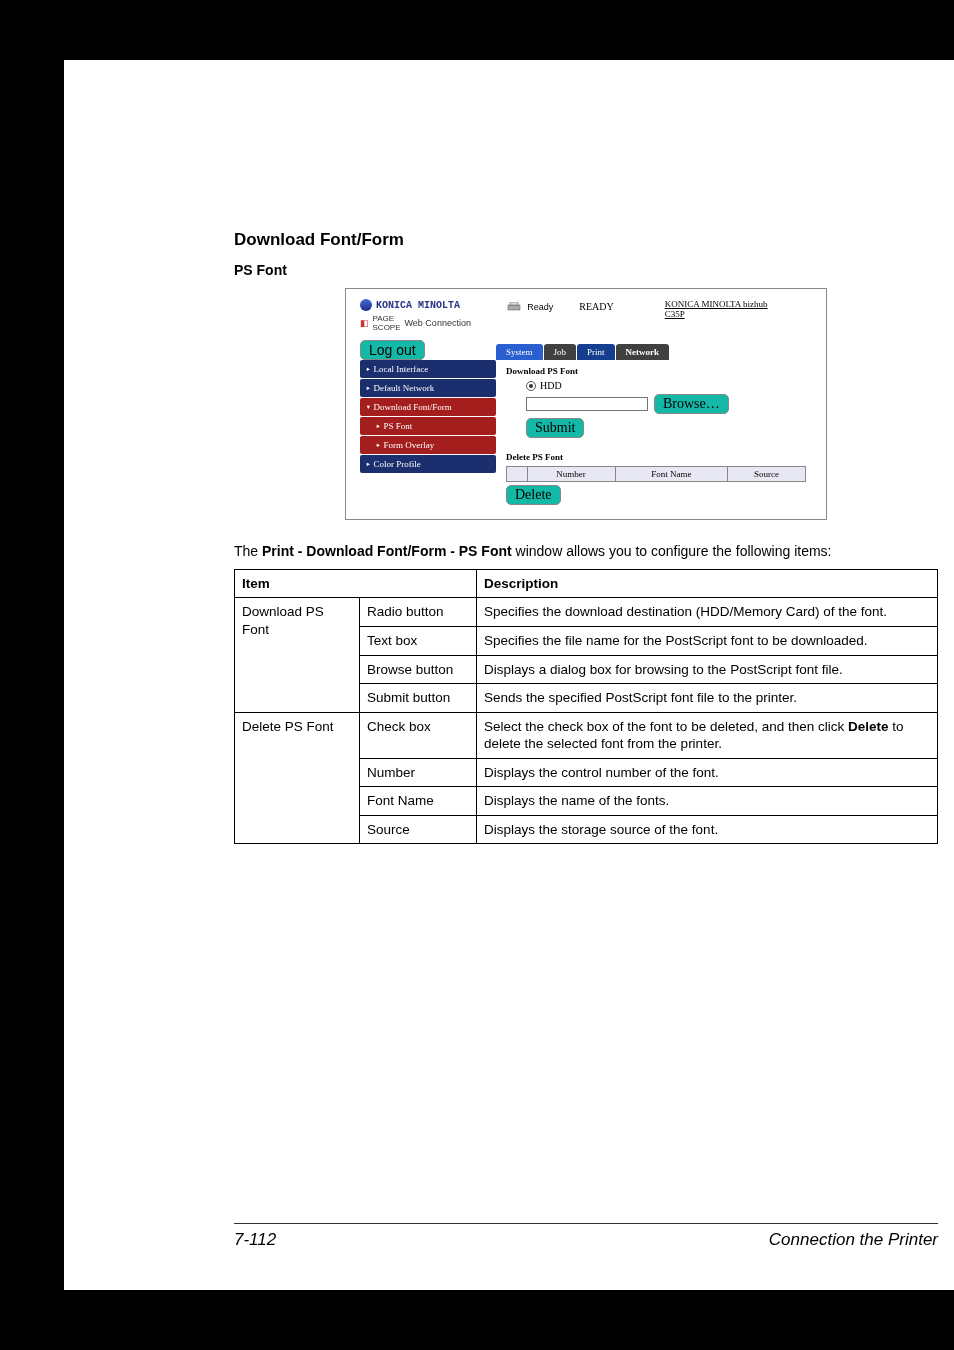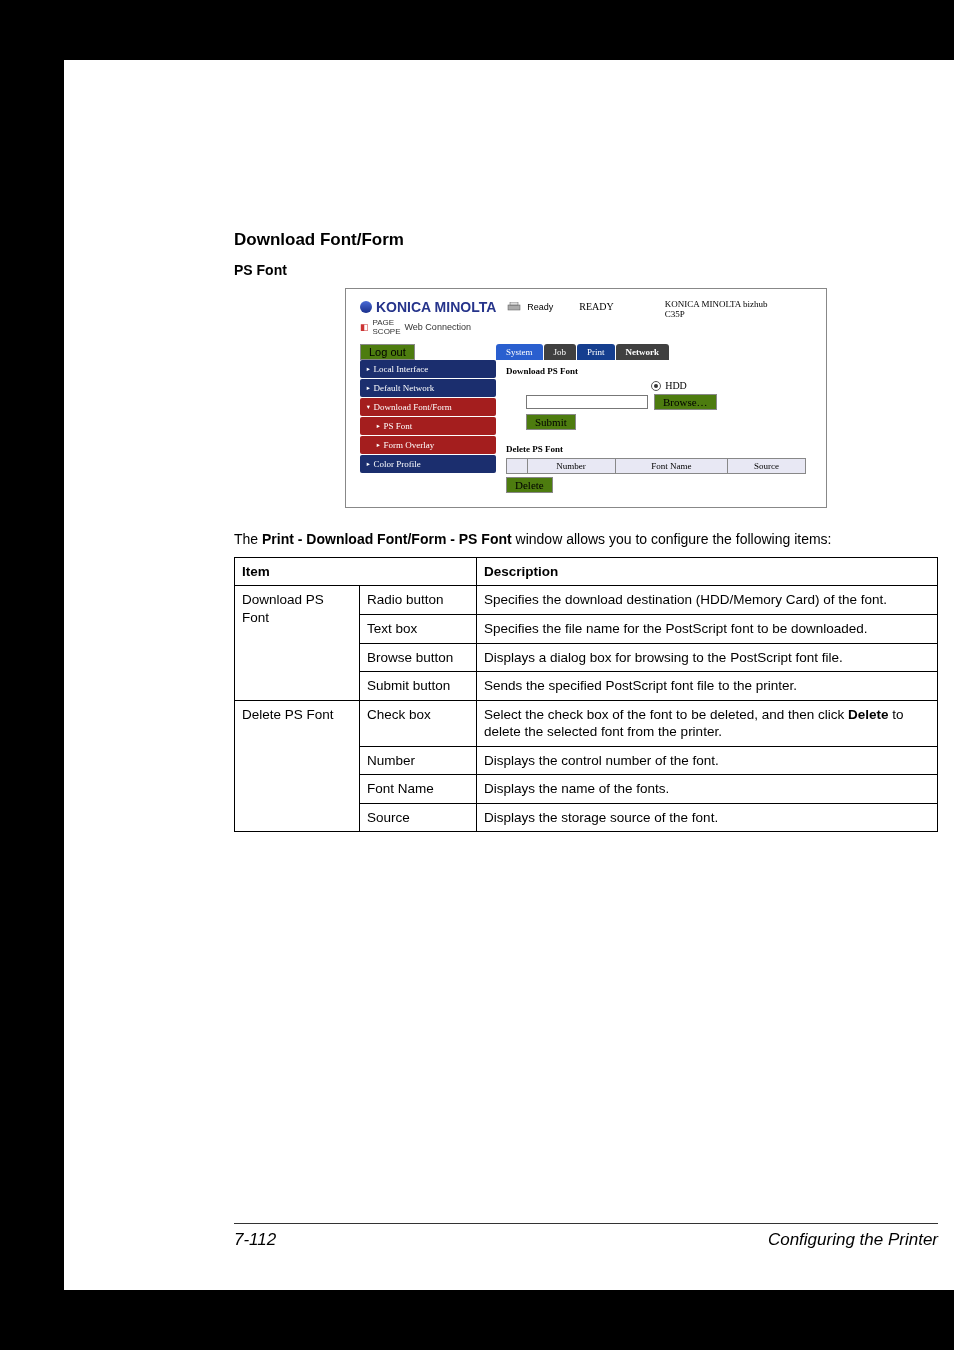--- a/index.html
+++ b/index.html
@@ -63,23 +63,24 @@
     align-items: flex-start;
     padding: 10px 14px 4px 14px;
   }
   .shot-left {
     flex: 1;
   }
   .km-logo {
     display: flex;
     align-items: center;
     gap: 4px;
-    font-size: 14px;
+    font-size: 10px;
     font-weight: bold;
     color: #26348b;
+    font-family: Liberation Mono, monospace;
   }
   .km-circle {
     width: 12px;
     height: 12px;
     border-radius: 50%;
     background: linear-gradient(180deg,#4a6bd6 0%,#1a2f8c 100%);
   }
   .psw {
     display: flex;
     align-items: center;
@@ -99,36 +100,37 @@
     gap: 6px;
     font-size: 9px;
     padding-top: 2px;
   }
   .shot-right {
     flex: 1;
     text-align: left;
     font-family: "Times New Roman", serif;
     font-size: 9px;
     padding-left: 10px;
+    text-decoration: underline;
   }
   .ready-big {
     font-family: "Times New Roman", serif;
     font-size: 10px;
     margin-left: 20px;
   }
   .logout-row {
     padding: 4px 14px 6px 14px;
   }
   .ui-btn {
     display: inline-block;
     border: 1px solid #888;
-    border-radius: 0;
-    background: #4d7c0f;
+    border-radius: 5px;
+    background: #14b8a6;
     padding: 1px 8px;
-    font-size: 11px;
+    font-size: 14px;
   }
   .tabs {
     display: flex;
     gap: 0;
     padding-left: 150px;
     margin-top: -22px;
   }
   .tab {
     padding: 3px 10px;
     color: #fff;
@@ -170,21 +172,20 @@
     font-weight: bold;
     font-size: 9px;
     margin-bottom: 4px;
   }
   .radio-row {
     display: flex;
     align-items: center;
     gap: 4px;
     padding-left: 20px;
     margin-bottom: 3px;
-    justify-content: center;
   }
   .radio {
     width: 8px; height: 8px; border: 1px solid #555; border-radius: 50%;
     display:flex;align-items:center;justify-content:center;
   }
   .radio .dot { width:4px;height:4px;border-radius:50%;background:#333; }
   .file-row {
     display: flex;
     align-items: center;
     gap: 6px;
@@ -389,16 +390,16 @@
     </tr>
     <tr>
       <td>Source</td>
       <td>Displays the storage source of the font.</td>
     </tr>
   </tbody>
     </table>
 
   <div class="footer">
     <span>7-112</span>
-    <span>Configuring the Printer</span>
+    <span>Connection the Printer</span>
   </div>
 
 </div>
 
 </body></html>

